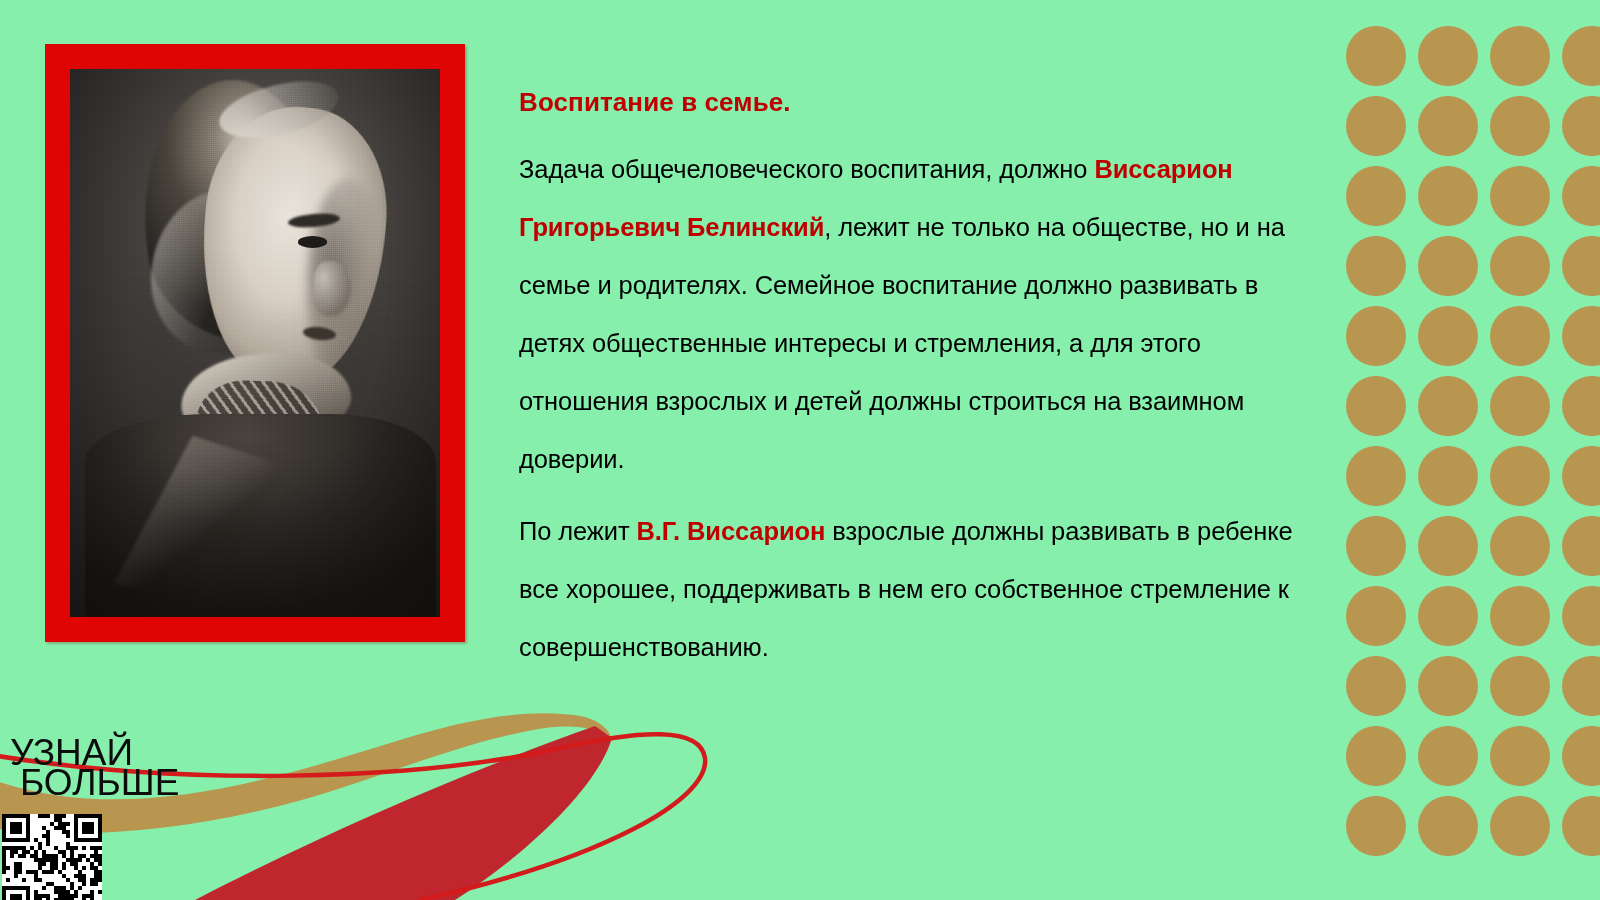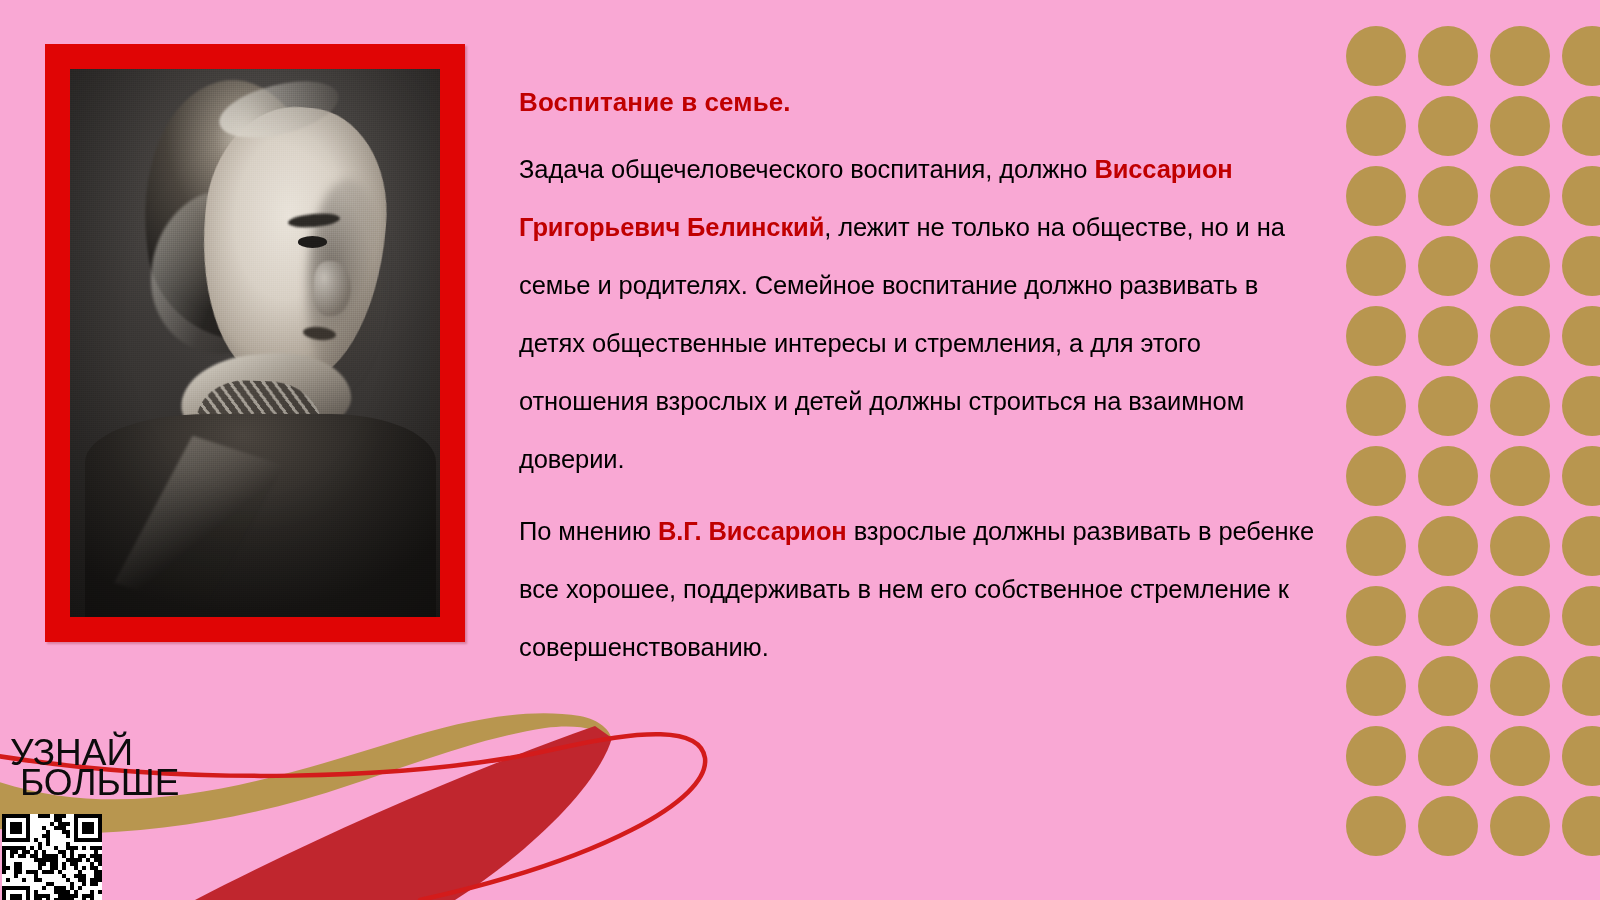--- a/index.html
+++ b/index.html
@@ -14,21 +14,21 @@
     overflow: hidden;
     font-family: "Liberation Sans", sans-serif;
   }
 
   
   #slide {
     position: absolute;
     left: 0; top: 0;
     width: 1600px;
     height: 900px;
-    background: #f9a8d4;
+    background: #86efac;
     overflow: hidden;
   }
 
   
   #portrait-frame {
     position: absolute;
     left: 45px;
     top: 44px;
     width: 420px;
     height: 598px;
@@ -287,21 +287,21 @@
       <div class="coat"></div>
       <div class="lapel"></div>
       <div class="grain"></div>
       <div class="vignette"></div>
     </div>
   </div>
 
   <div id="text-col">
     <div class="heading">Воспитание в семье.</div>
     <p class="para" id="para-1"><span>Задача общечеловеческого воспитания, должно </span><span class="hl">Виссарион Григорьевич Белинский</span><span>, лежит не только на обществе, но и на семье и родителях. Семейное воспитание должно развивать в детях общественные интересы и стремления, а для этого отношения взрослых и детей должны строиться на взаимном доверии.</span></p>
-    <p class="para" id="para-2"><span>По мнению </span><span class="hl">В.Г. Виссарион</span><span> взрослые должны развивать в ребенке все хорошее, поддерживать в нем его собственное стремление к совершенствованию.</span></p>
+    <p class="para" id="para-2"><span>По лежит </span><span class="hl">В.Г. Виссарион</span><span> взрослые должны развивать в ребенке все хорошее, поддерживать в нем его собственное стремление к совершенствованию.</span></p>
   </div>
 
   <div id="dot-grid">
       <div class="dot" style="left: 0px; top: 0px; width: 60px; height: 60px; background: rgb(184, 150, 79);"></div>
       <div class="dot" style="left: 72px; top: 0px; width: 60px; height: 60px; background: rgb(184, 150, 79);"></div>
       <div class="dot" style="left: 144px; top: 0px; width: 60px; height: 60px; background: rgb(184, 150, 79);"></div>
       <div class="dot" style="left: 216px; top: 0px; width: 60px; height: 60px; background: rgb(184, 150, 79);"></div>
       <div class="dot" style="left: 0px; top: 70px; width: 60px; height: 60px; background: rgb(184, 150, 79);"></div>
       <div class="dot" style="left: 72px; top: 70px; width: 60px; height: 60px; background: rgb(184, 150, 79);"></div>
       <div class="dot" style="left: 144px; top: 70px; width: 60px; height: 60px; background: rgb(184, 150, 79);"></div>

